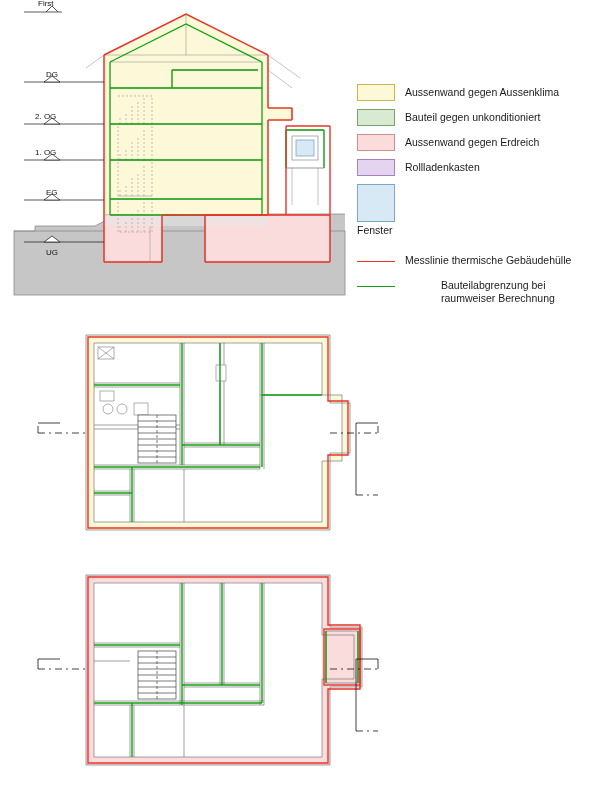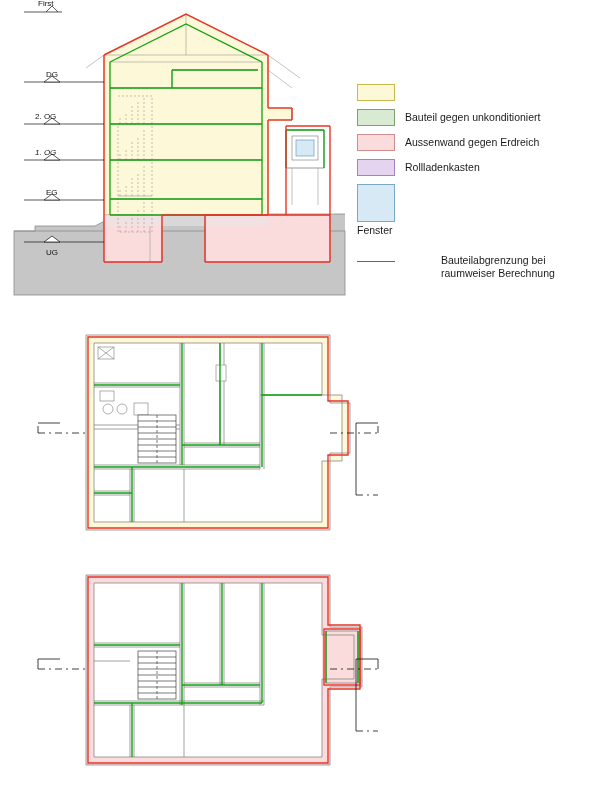--- a/index.html
+++ b/index.html
@@ -194,44 +194,49 @@
         <path d="M44,124 L52,118 L60,124 Z" fill="#ffffff"></path>
         <path d="M44,160 L52,154 L60,160 Z" fill="#ffffff"></path>
         <path d="M44,200 L52,194 L60,200 Z" fill="#ffffff"></path>
         <path d="M44,242 L52,236 L60,242 Z" fill="#ffffff"></path>
       </g>
     </svg>
 
     <div class="lbl" style="left:38px;top:-1px;">First</div>
     <div class="lbl" style="left:46px;top:70px;">DG</div>
     <div class="lbl" style="left:35px;top:112px;">2. OG</div>
-    <div class="lbl" style="left:35px;top:148px;font-style:italic;">1. OG</div>
+    <div class="lbl" style="left:35px;top:148px;">1. OG</div>
     <div class="lbl" style="left:46px;top:188px;">EG</div>
     <div class="lbl" style="left:46px;top:248px;">UG</div>
   </div>
 
   <div class="legend">
     <div class="legend-row">
       <div class="swatch" style="background:#fdf8d8;border:1px solid #c9b94a;"></div>
+      <div class="legend-label">Aussenwand gegen Aussenklima</div>
     </div>
     <div class="legend-row">
       <div class="swatch" style="background:#d9ead3;border:1px solid #7aa36a;"></div>
       <div class="legend-label">Bauteil gegen unkonditioniert</div>
     </div>
     <div class="legend-row">
       <div class="swatch" style="background:#fbdcdc;border:1px solid #d18e8e;"></div>
       <div class="legend-label">Aussenwand gegen Erdreich</div>
     </div>
     <div class="legend-row">
       <div class="swatch" style="background:#e5d4ef;border:1px solid #a882c0;"></div>
       <div class="legend-label">Rollladenkasten</div>
     </div>
     <div class="legend-row" style="margin-bottom:16px;flex-direction:column;">
       <div class="swatch" style="background:#d6e9f5;border:1px solid #7aa9c6;"></div>
       <div class="legend-label">Fenster</div>
+    </div>
+    <div class="legend-row line" style="color:#e8342a;">
+      <div class="line-swatch"></div>
+      <div class="legend-label">Messlinie thermische Gebäudehülle</div>
     </div>
     <div class="legend-row line" style="color:#11a011;gap:36px;">
       <div class="line-swatch"></div>
       <div class="legend-label" style="max-width:190px;white-space:normal;">Bauteilabgrenzung bei raumweiser Berechnung</div>
     </div>
   </div>
 
   <div class="draw" style="left:30px;top:325px;width:350px;height:220px;">
     <svg width="350" height="220" viewBox="0 0 350 220">
 

